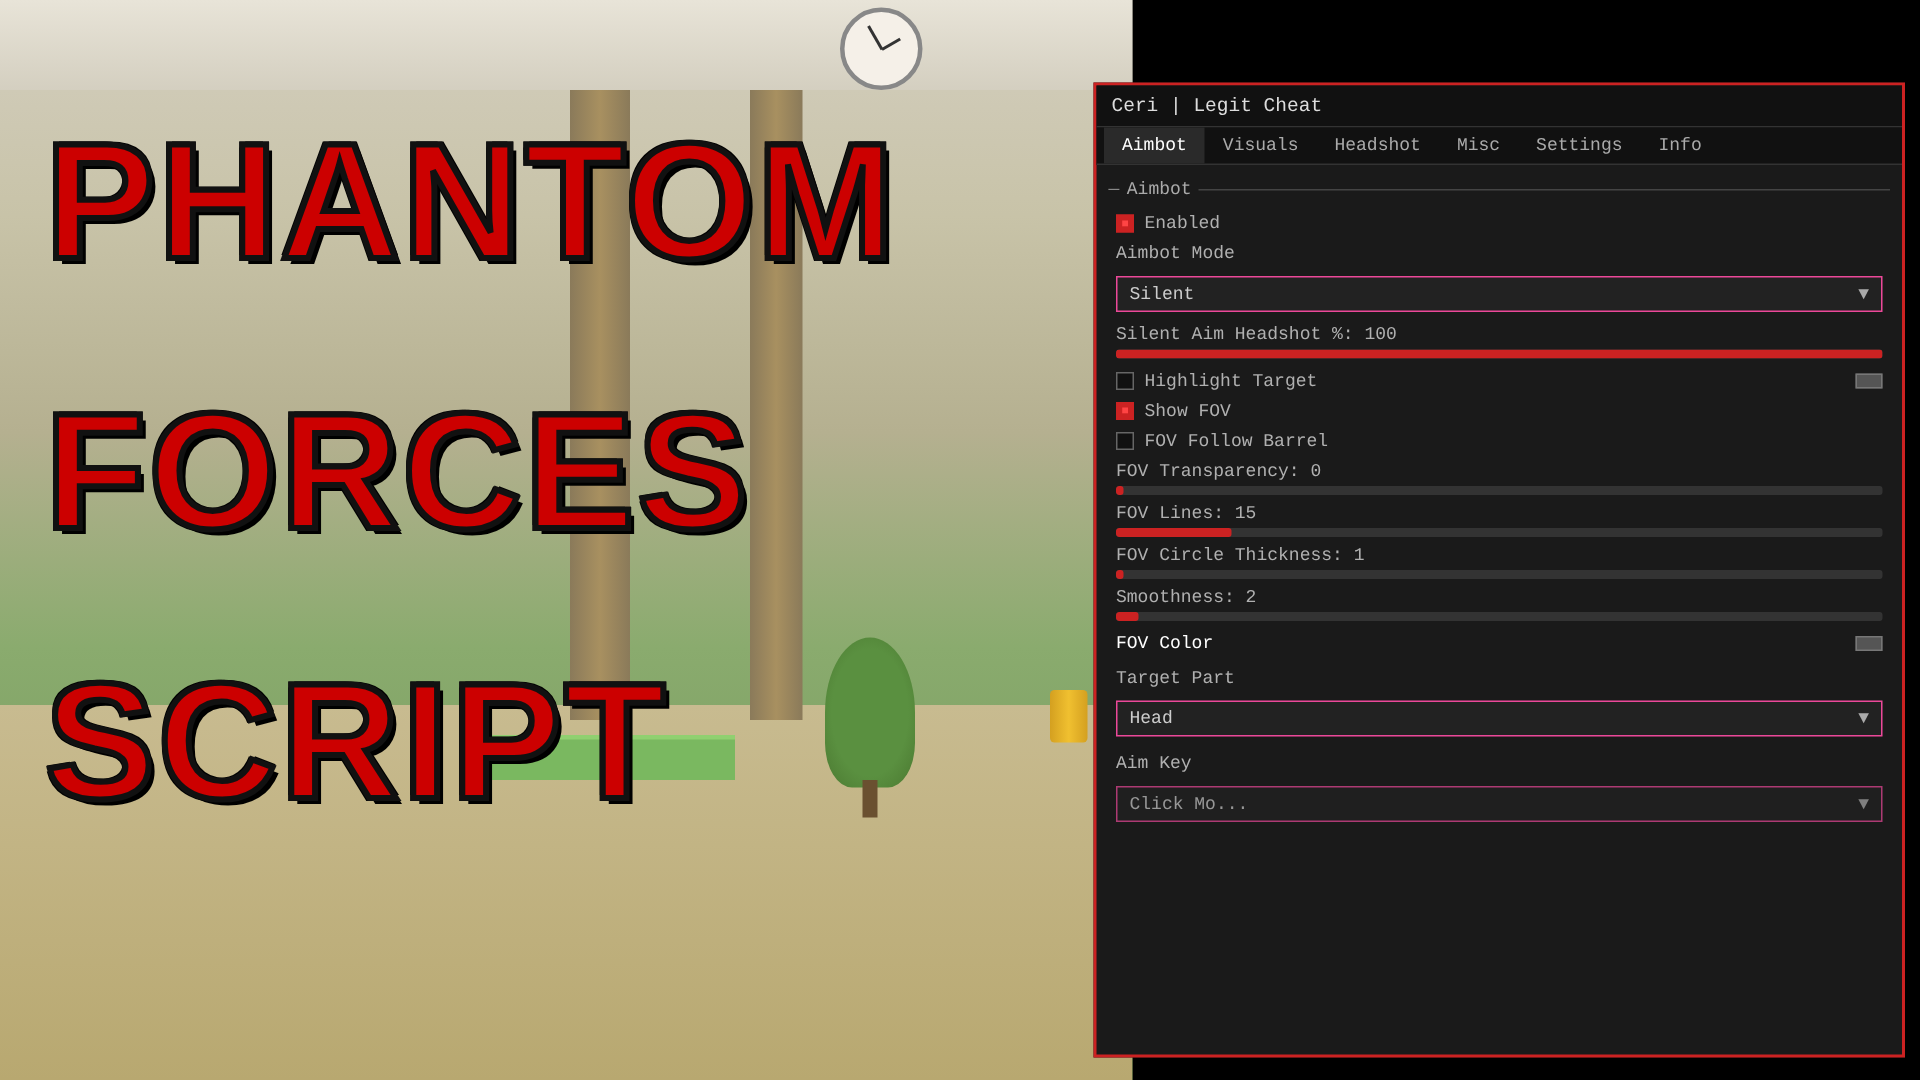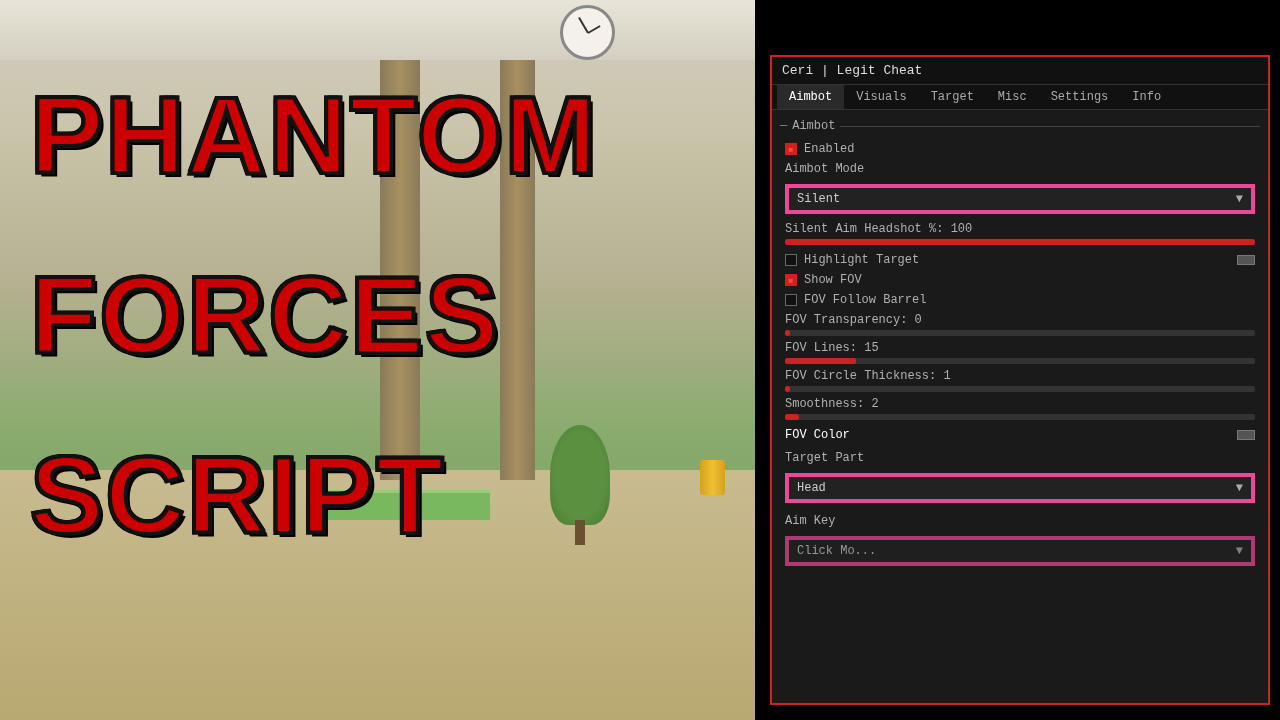--- a/index.html
+++ b/index.html
@@ -146,21 +146,21 @@
       height: 35px;
       background: linear-gradient(90deg, #d4a020, #f0c030, #d4a020);
       border-radius: 3px;
     }
 
     
     #cheat-panel {
       position: absolute;
       right: 10px;
       top: 55px;
-      width: 500px;
+      width: 541px;
       height: 650px;
       background: #1a1a1a;
       border: 2px solid #cc2222;
       color: #c8c8c8;
       font-family: 'Courier New', monospace;
       font-size: 12px;
       display: flex;
       flex-direction: column;
     }
 
@@ -260,21 +260,21 @@
       margin-left: auto;
     }
 
     .dropdown-row {
       margin: 5px 5px 8px 5px;
     }
 
     .dropdown {
       width: 100%;
       background: #222;
-      border: 4px solid #ec4899;
+      border: 1px solid #ec4899;
       color: #ccc;
       padding: 4px 8px;
       font-family: 'Courier New', monospace;
       font-size: 12px;
       display: flex;
       align-items: center;
       justify-content: space-between;
       cursor: pointer;
     }
 
@@ -348,21 +348,21 @@
 <div class="big-red-text line1">PHANTOM</div>
 <div class="big-red-text line2">FORCES</div>
 <div class="big-red-text line3">SCRIPT</div>
 
 <div id="cheat-panel">
   <div class="panel-title">Ceri | Legit Cheat</div>
 
   <div class="nav-bar">
     <div class="nav-item active">Aimbot</div>
     <div class="nav-item">Visuals</div>
-    <div class="nav-item">Target</div>
+    <div class="nav-item">Headshot</div>
     <div class="nav-item">Misc</div>
     <div class="nav-item">Settings</div>
     <div class="nav-item">Info</div>
   </div>
 
   <div class="panel-content">
 
     <div class="section-header">Aimbot</div>
 
     <div class="option-row">

